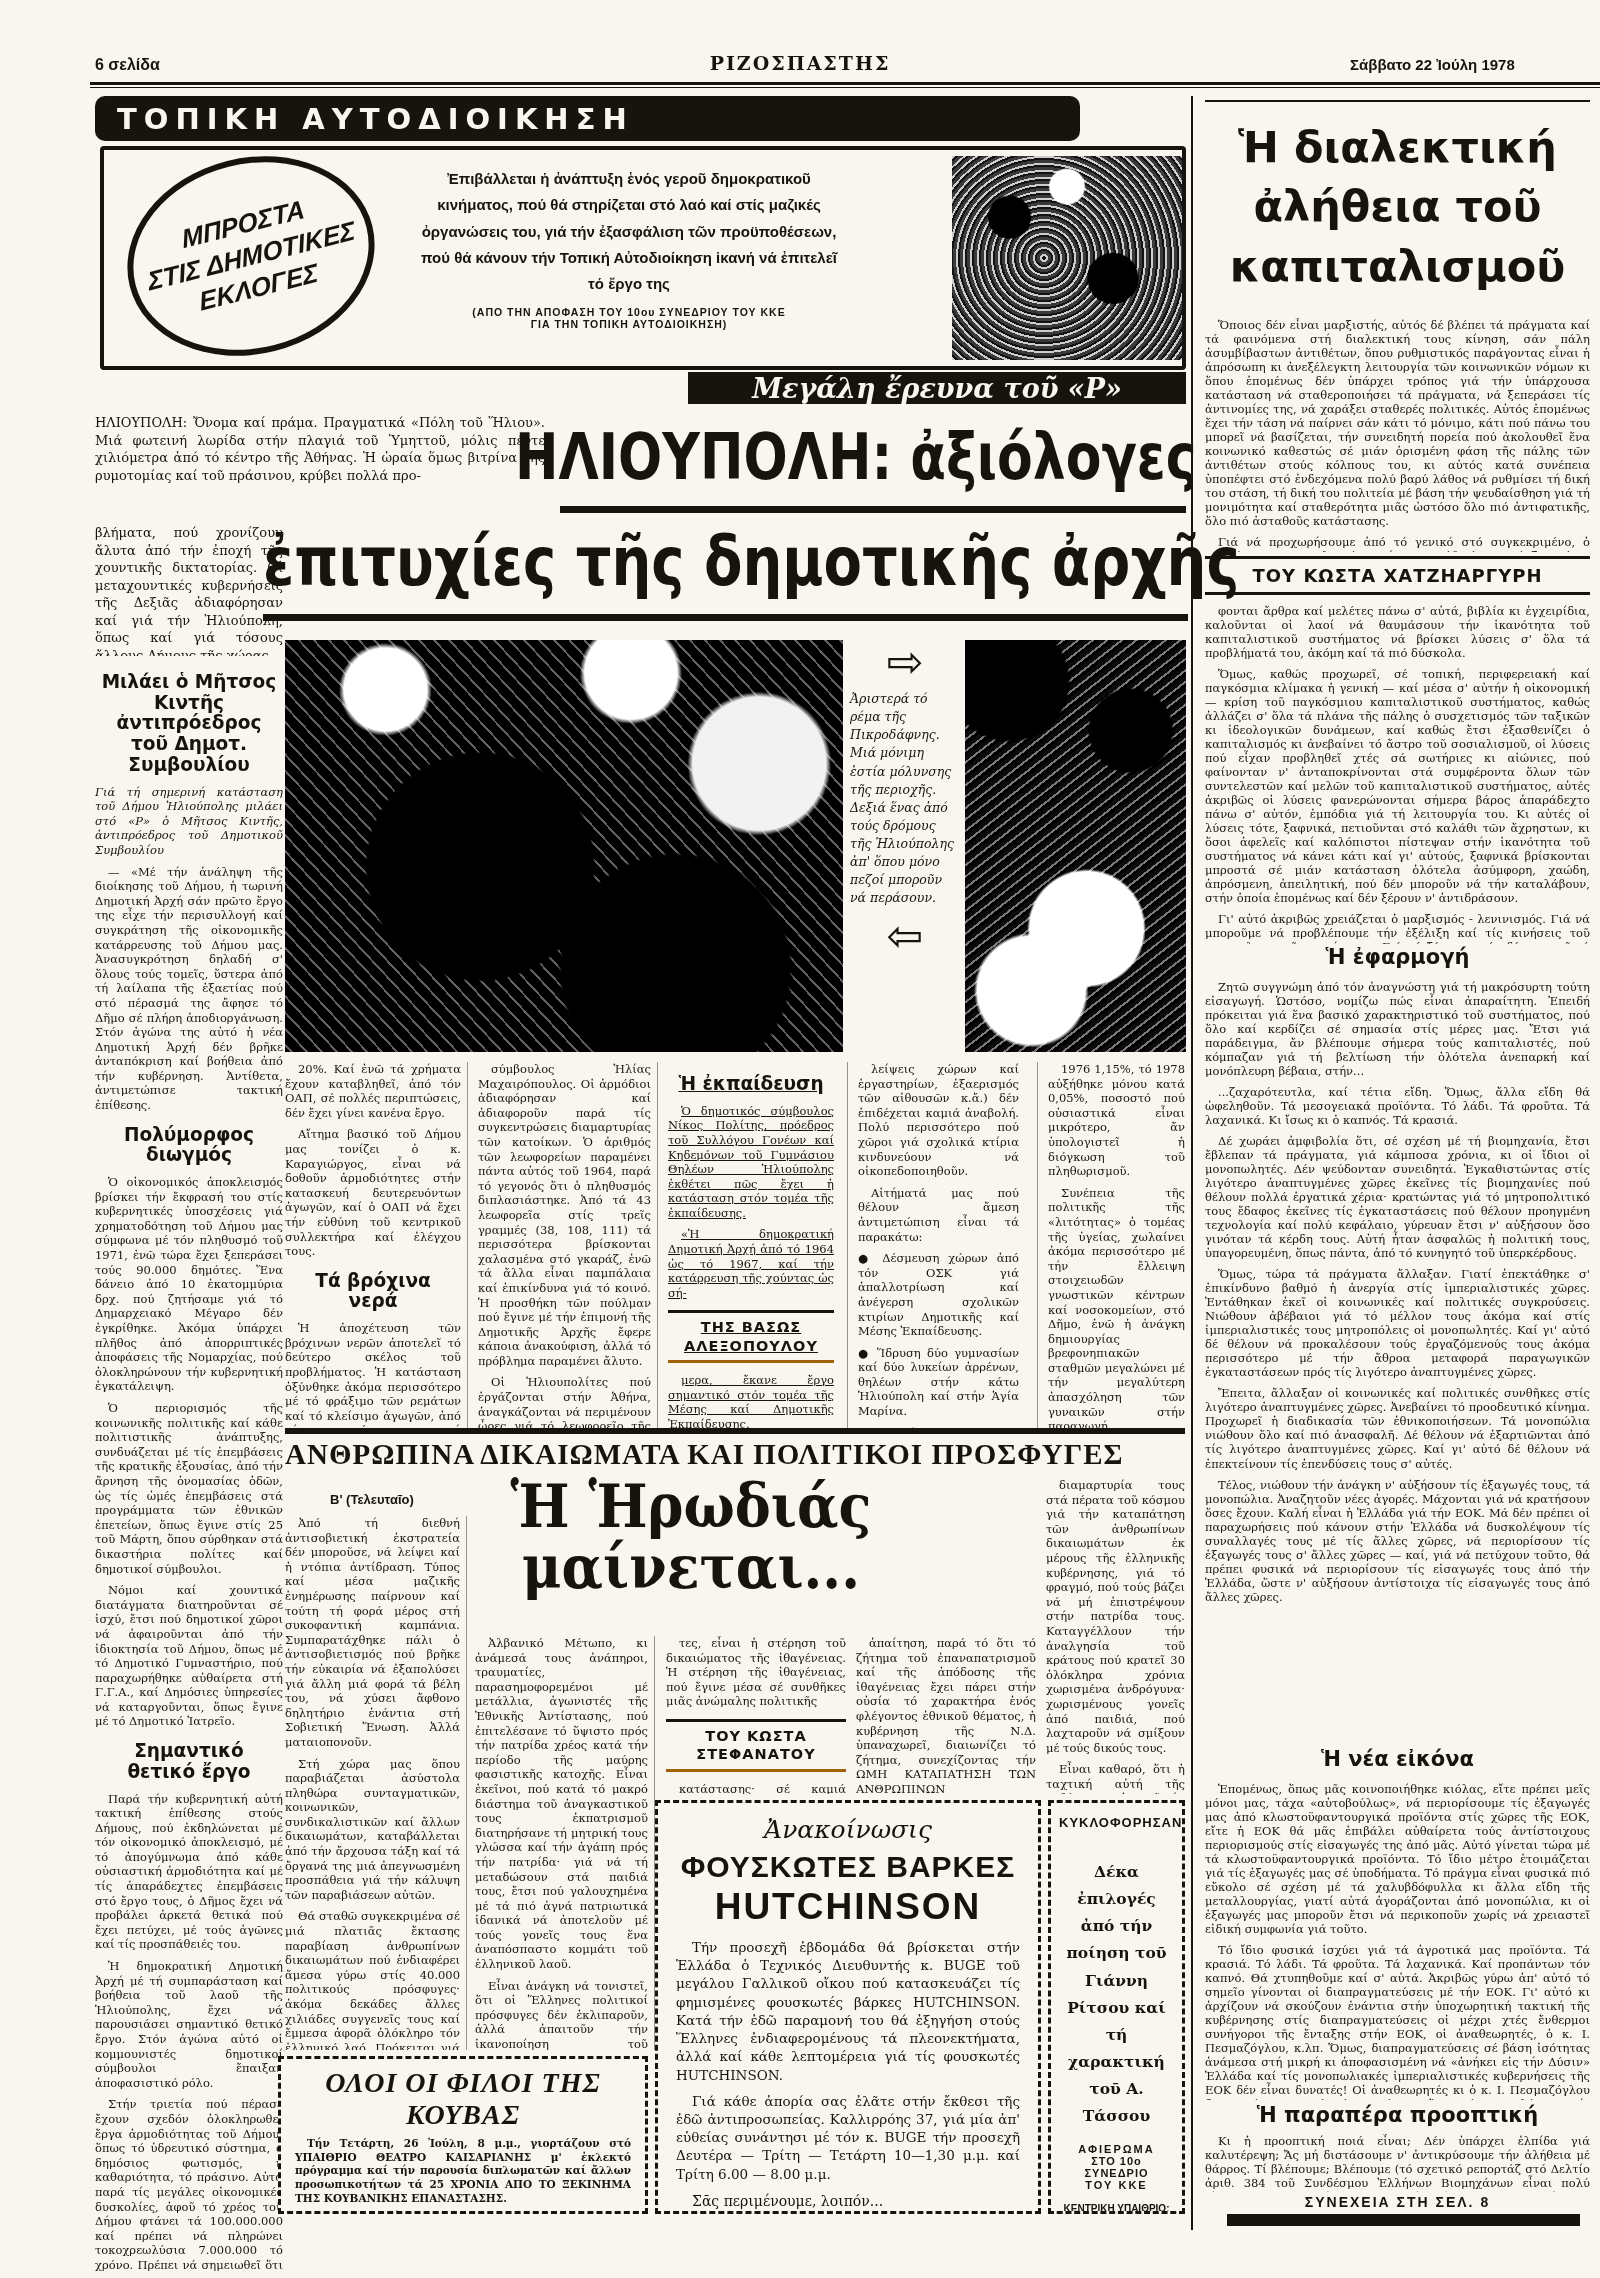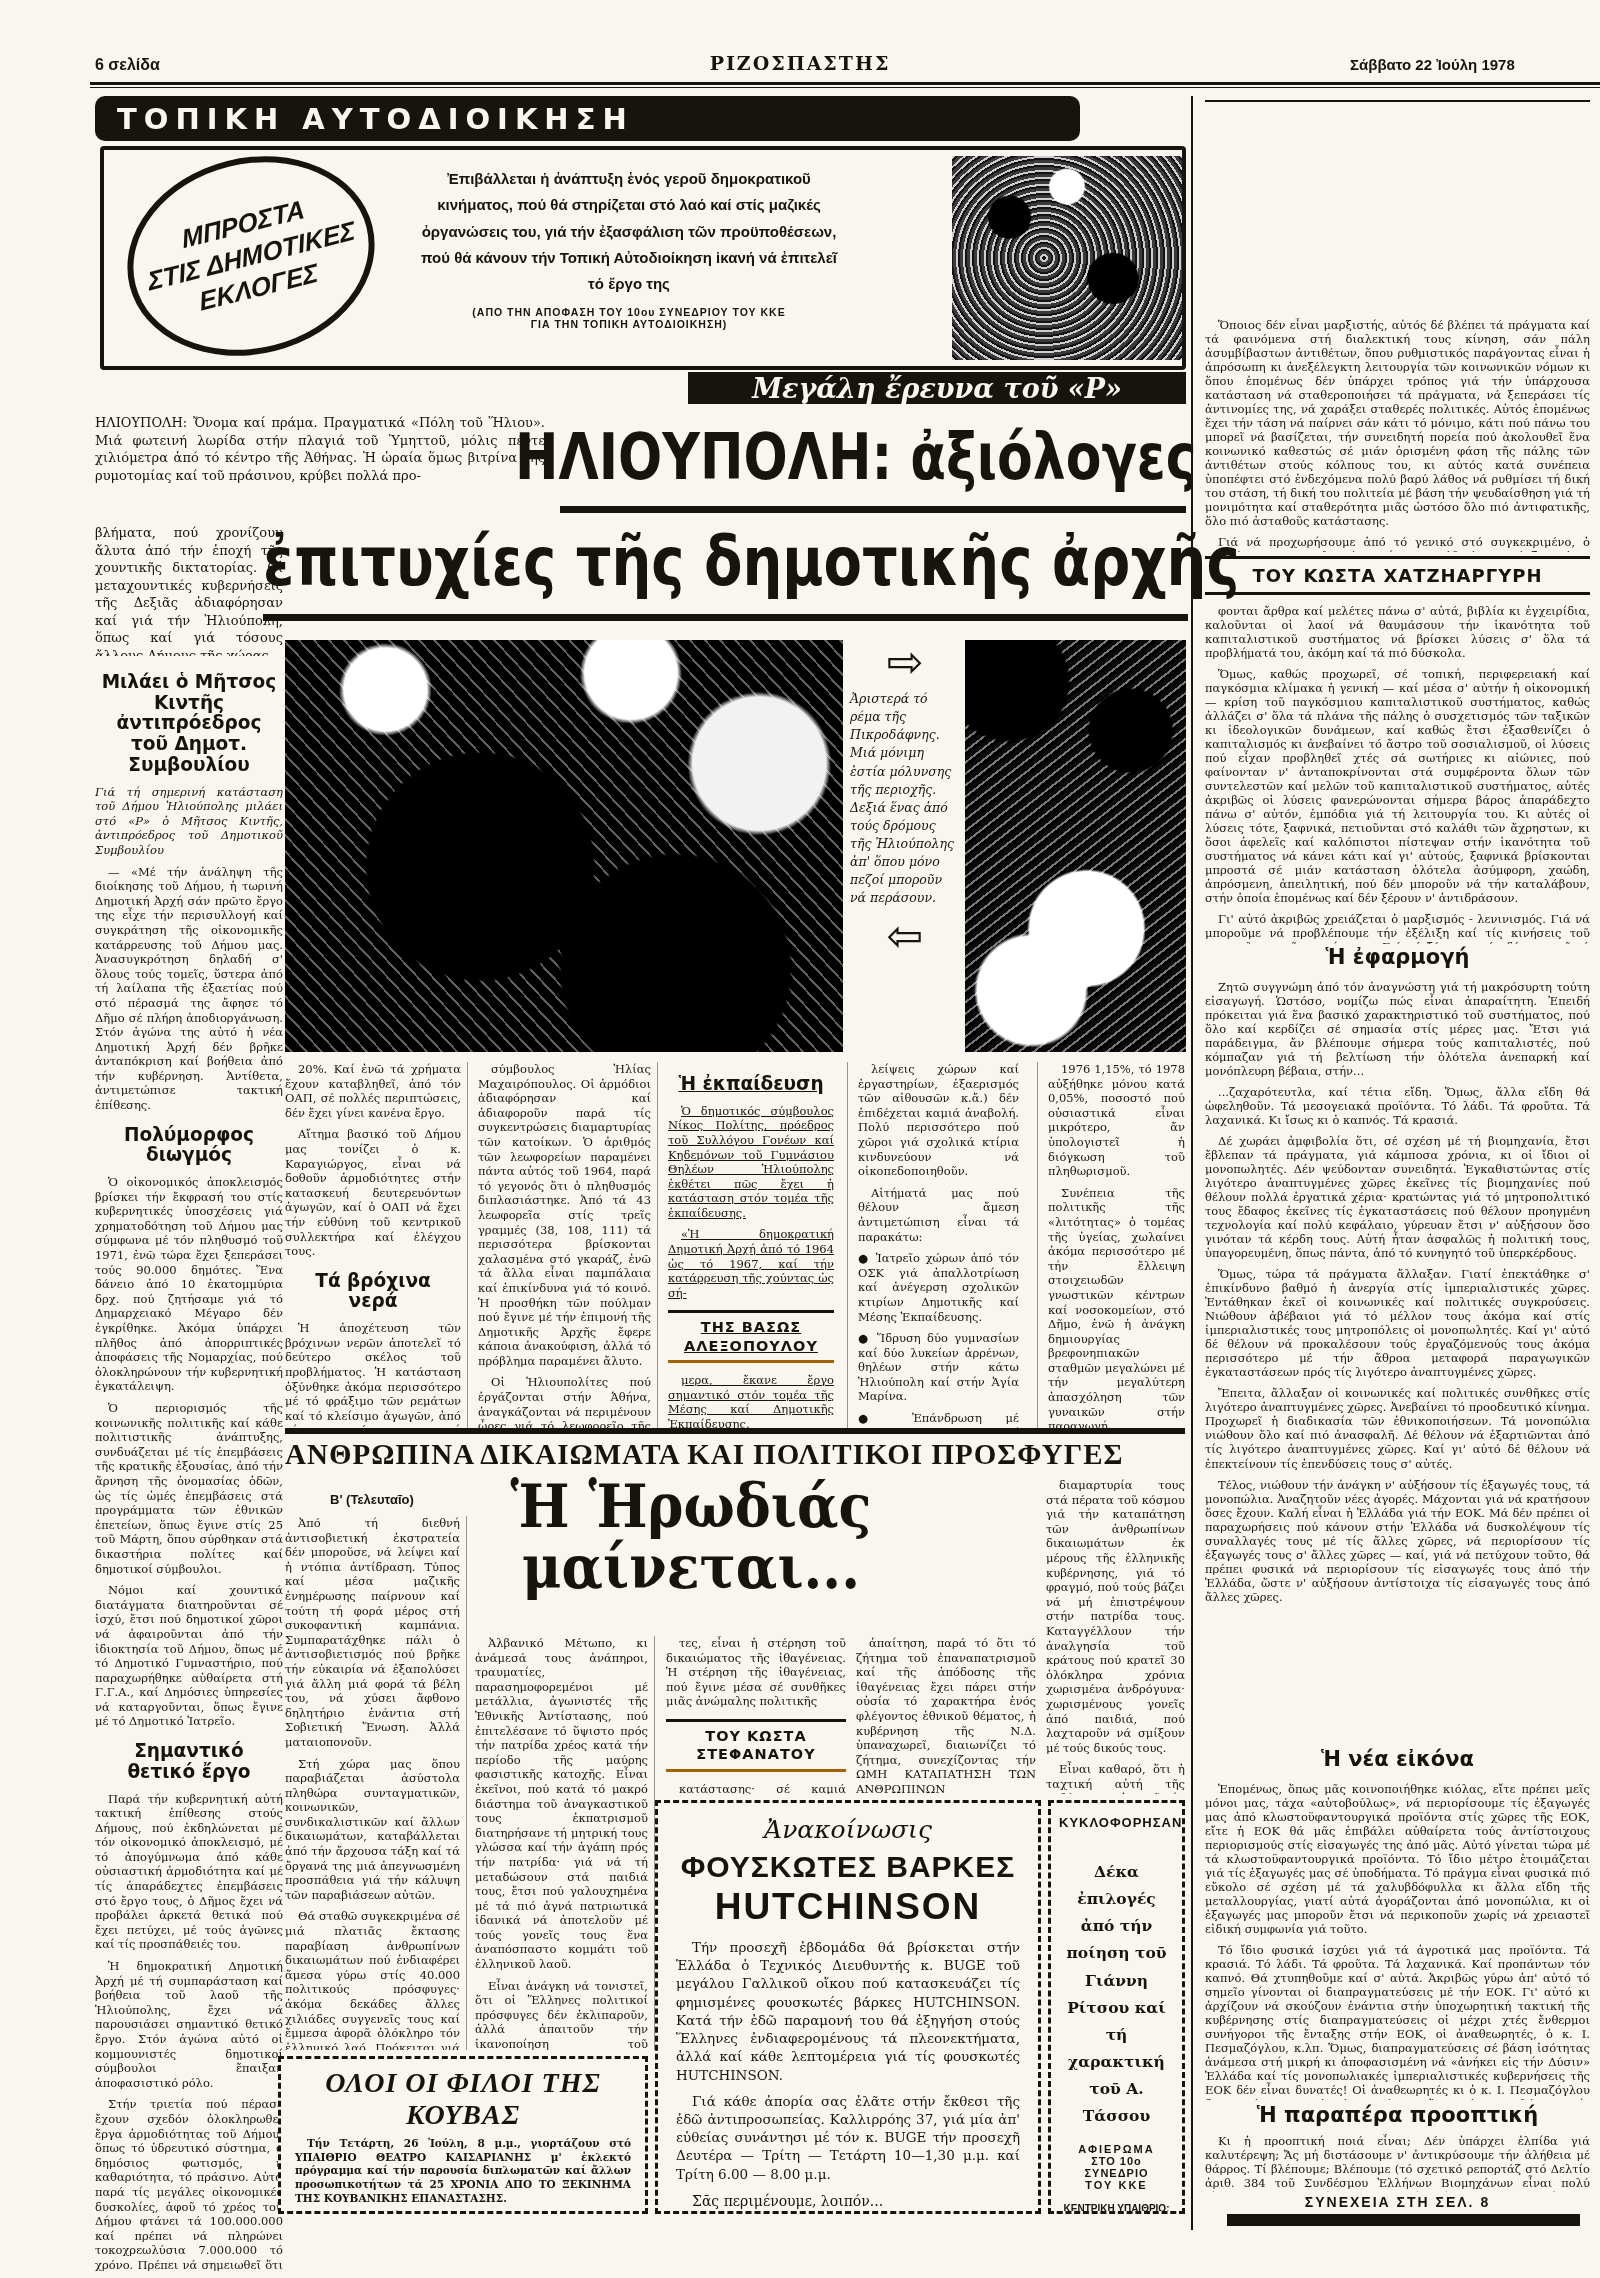--- a/index.html
+++ b/index.html
@@ -123,21 +123,21 @@
       <div class="sub">Ἡ ἐκπαίδευση</div>
       <p>Ὁ δημοτικός σύμβουλος Νίκος Πολίτης, πρόεδρος τοῦ Συλλόγου Γονέων καί Κηδεμόνων τοῦ Γυμνάσιου Θηλέων Ἡλιούπολης ἐκθέτει πῶς ἔχει ἡ κατάσταση στόν τομέα τῆς ἐκπαίδευσης.</p>
       <p>«Ἡ δημοκρατική Δημοτική Ἀρχή ἀπό τό 1964 ὡς τό 1967, καί τήν κατάρρευση τῆς χούντας ὡς σή-</p>
       <div class="inbyline">ΤΗΣ ΒΑΣΩΣ ΑΛΕΞΟΠΟΥΛΟΥ</div>
       <p>μερα, ἔκανε ἔργο σημαντικό στόν τομέα τῆς Μέσης καί Δημοτικῆς Ἐκπαίδευσης.</p>
       <p>Αὐτή ἦταν πού ὑπόδειξε, δέσμευσε, διάθεσε στόν Ὀργανισμό Σχολικῶν Κτιρίων (ΟΣΚ) ὅλους σχεδόν τούς χώρους πού ἀνεγέρθηκαν ἤ πρόκειται νά ἀνεγερθοῦν σχολικά κτίρια. Τό πρόβλημα ὅμως δέν λύθηκε, ἀφοῦ οἱ 5.000 μαθητές τῆς δημοτικῆς ἐκπαίδευσης, μέ τό ρυθμό πού αὐξάνονται, δημιουργοῦν σοβαρό θέμα σχολικῆς στέγης.</p>
     </div>
   <div class="abs colbody" style="left:858px;top:1062px;width:180px;height:366px;border-right:1px solid #98948a;padding-right:18px;">
       <p>λείψεις χώρων καί ἐργαστηρίων, ἐξαερισμός τῶν αἰθουσῶν κ.ἄ.) δέν ἐπιδέχεται καμιά ἀναβολή. Πολύ περισσότερο πού χῶροι γιά σχολικά κτίρια κινδυνεύουν νά οἰκοπεδοποιηθοῦν.</p>
       <p>Αἰτήματά μας πού θέλουν ἄμεση ἀντιμετώπιση εἶναι τά παρακάτω:</p>
-      <p class="noind">● Ἰατρεῖο χώρων ἀπό τόν ΟΣΚ γιά ἀπαλλοτρίωση καί ἀνέγερση σχολικῶν κτιρίων Δημοτικῆς καί Μέσης Ἐκπαίδευσης.</p>
+      <p class="noind">● Δέσμευση χώρων ἀπό τόν ΟΣΚ γιά ἀπαλλοτρίωση καί ἀνέγερση σχολικῶν κτιρίων Δημοτικῆς καί Μέσης Ἐκπαίδευσης.</p>
       <p class="noind">● Ἵδρυση δύο γυμνασίων καί δύο λυκείων ἀρρένων, θηλέων στήν κάτω Ἡλιούπολη καί στήν Ἁγία Μαρίνα.</p>
       <p class="noind">● Ἐπάνδρωση μέ διδακτικό προσωπικό καί κατάλληλο ἐξοπλισμό τῶν διδακτηρίων.</p>
     </div>
   <div class="abs colbody" style="left:1048px;top:1062px;width:137px;height:366px;">
       <p>1976 1,15%, τό 1978 αὐξήθηκε μόνου κατά 0,05%, ποσοστό πού οὐσιαστικά εἶναι μικρότερο, ἄν ὑπολογιστεῖ ἡ διόγκωση τοῦ πληθωρισμοῦ.</p>
       <p>Συνέπεια τῆς πολιτικῆς τῆς «λιτότητας» ὁ τομέας τῆς ὑγείας, χωλαίνει ἀκόμα περισσότερο μέ τήν ἔλλειψη στοιχειωδῶν γνωστικῶν κέντρων καί νοσοκομείων, στό Δῆμο, ἐνῶ ἡ ἀνάγκη δημιουργίας βρεφονηπιακῶν σταθμῶν μεγαλώνει μέ τήν μεγαλύτερη ἀπασχόληση τῶν γυναικῶν στήν παραγωγή.</p>
     </div>
 
   <div class="abs hrule" style="left:285px;top:1428px;width:900px;height:6px;"></div>
   <div class="abs" style="left:285px;top:1438px;width:900px;text-align:justify;font-weight:bold;font-size:29px;letter-spacing:1px;font-family:'Liberation Serif',serif;white-space:nowrap;">ΑΝΘΡΩΠΙΝΑ ΔΙΚΑΙΩΜΑΤΑ ΚΑΙ ΠΟΛΙΤΙΚΟΙ ΠΡΟΣΦΥΓΕΣ</div>
@@ -194,20 +194,25 @@
   </div>
 
   <div class="abs dashedbox" style="left:278px;top:2056px;width:370px;height:158px;padding:8px 14px;overflow:hidden;">
     <div style="text-align:center;font-weight:bold;font-size:28px;font-family:'Liberation Serif',serif;letter-spacing:1px;font-style:italic;">ΟΛΟΙ ΟΙ ΦΙΛΟΙ ΤΗΣ ΚΟΥΒΑΣ</div>
     <p style="font-size:10.5px;line-height:1.3;text-align:justify;margin:6px 0 0;text-indent:12px;font-weight:bold;">Τήν Τετάρτη, 26 Ἰούλη, 8 μ.μ., γιορτάζουν στό ΥΠΑΙΘΡΙΟ ΘΕΑΤΡΟ ΚΑΙΣΑΡΙΑΝΗΣ μ' ἐκλεκτό πρόγραμμα καί τήν παρουσία διπλωματῶν καί ἄλλων προσωπικοτήτων τά 25 ΧΡΟΝΙΑ ΑΠΟ ΤΟ ΞΕΚΙΝΗΜΑ ΤΗΣ ΚΟΥΒΑΝΙΚΗΣ ΕΠΑΝΑΣΤΑΣΗΣ.</p>
     <p style="font-size:10.5px;line-height:1.3;text-align:center;margin:5px 0 0;font-weight:bold;">Προσκλήσεις δωρεάν στά γραφεῖα τοῦ «ΕΛΛΗΝΟΚΟΥΒΑΝΙΚΟΥ ΣΥΝΔΕΣΜΟΥ» — Τζώρτζ 3, 6—8 μ.μ.</p>
 
   </div>
 
   <div class="abs hrule" style="left:1205px;top:100px;width:385px;height:2px;"></div>
+  <div class="abs headline" style="left:1205px;top:118px;width:385px;text-align:center;font-size:43px;line-height:1.38;">
+    <div>Ἡ διαλεκτική</div>
+    <div>ἀλήθεια τοῦ</div>
+    <div>καπιταλισμοῦ</div>
+  </div>
   <div class="abs colbody" style="left:1205px;top:318px;width:385px;height:234px;font-size:11.5px;line-height:1.22;">
       <p>Ὅποιος δέν εἶναι μαρξιστής, αὐτός δέ βλέπει τά πράγματα καί τά φαινόμενα στή διαλεκτική τους κίνηση, σάν πάλη ἀσυμβίβαστων ἀντιθέτων, ὅπου ρυθμιστικός παράγοντας εἶναι ἡ ἀπρόσωπη κι ἀνεξέλεγκτη λειτουργία τῶν κοινωνικῶν νόμων κι ὅπου ἑπομένως δέν ὑπάρχει τρόπος γιά τήν ὑπάρχουσα κατάσταση νά σταθεροποιήσει τά πράγματα, νά ξεπεράσει τίς ἀντινομίες της, νά χαράξει σταθερές πολιτικές. Αὐτός ἑπομένως ἔχει τήν τάση νά παίρνει σάν κάτι τό μόνιμο, κάτι πού πάνω του μπορεῖ νά βασίζεται, τήν συνειδητή πορεία πού ἀκολουθεῖ ἕνα κοινωνικό καθεστώς σέ μιάν ὁρισμένη φάση τῆς πάλης τῶν ἀντιθέτων στούς κόλπους του, κι αὐτός κατά συνέπεια ὑποπέφτει στό ἐνδεχόμενα πολύ βαρύ λάθος νά ρυθμίσει τή δική του στάση, τή δική του πολιτεία μέ βάση τήν ψευδαίσθηση γιά τή μονιμότητα καί σταθερότητα μιᾶς ὡστόσο ὅλο πιό ἀντιφατικῆς, ὅλο πιό ἀσταθοῦς κατάστασης.</p>
       <p>Γιά νά προχωρήσουμε ἀπό τό γενικό στό συγκεκριμένο, ὁ παγκόσμιος καπιταλισμός, στήν προσπάθειά του νά ξεπεράσει τά προβλήματά του, χαράζει σ' ὁρισμένες στιγμές μιά πολιτική πού, ἔστω καί πολύ δειλά καί μερικά, φαίνεται νά εὐνοεῖ ὡς ἕναν ὁρισμένο βαθμό τά πιό ἀδύναμα μέλη τοῦ καπιταλιστικοῦ κόσμου. Οἱ τάσεις αὐτές διατυμπανίζονται ἔπειτα σά μιά ὑπόσχεση μόνιμου χαρακτήρα πού οἱ λαοί τῶν πιό ἀδύνατων καπιταλιστικῶν χωρῶν καλοῦνται νά προσέξουν καί νά ἐκτιμήσουν. Γρά-</p>
     </div>
   <div class="abs" style="left:1205px;top:556px;width:385px;border-top:3px solid #17140f;border-bottom:3px solid #17140f;padding:6px 0;text-align:center;font-family:'DejaVu Sans',sans-serif;font-weight:bold;font-size:18px;letter-spacing:1px;">ΤΟΥ ΚΩΣΤΑ ΧΑΤΖΗΑΡΓΥΡΗ</div>
   <div class="abs colbody" style="left:1205px;top:604px;width:385px;height:340px;font-size:11.5px;line-height:1.22;">
       <p>φονται ἄρθρα καί μελέτες πάνω σ' αὐτά, βιβλία κι ἐγχειρίδια, καλοῦνται οἱ λαοί νά θαυμάσουν τήν ἱκανότητα τοῦ καπιταλιστικοῦ συστήματος νά βρίσκει λύσεις σ' ὅλα τά προβλήματά του, ἀκόμη καί τά πιό δύσκολα.</p>
       <p>Ὅμως, καθώς προχωρεῖ, σέ τοπική, περιφερειακή καί παγκόσμια κλίμακα ἡ γενική — καί μέσα σ' αὐτήν ἡ οἰκονομική — κρίση τοῦ παγκόσμιου καπιταλιστικοῦ συστήματος, καθώς ἀλλάζει σ' ὅλα τά πλάνα τῆς πάλης ὁ συσχετισμός τῶν ταξικῶν κι ἰδεολογικῶν δυνάμεων, καί καθώς ἔτσι ἐξασθενίζει ὁ καπιταλισμός κι ἀνεβαίνει τό ἄστρο τοῦ σοσιαλισμοῦ, οἱ λύσεις πού εἶχαν προβληθεῖ χτές σά σωτήριες κι αἰώνιες, πού φαίνονταν ν' ἀνταποκρίνονται στά συμφέροντα ὅλων τῶν συντελεστῶν καί μελῶν τοῦ καπιταλιστικοῦ συστήματος, αὐτές ἀκριβῶς οἱ λύσεις φανερώνονται σήμερα βάρος ἀπαράδεχτο πάνω σ' αὐτόν, ἐμπόδια γιά τή λειτουργία του. Κι αὐτές οἱ λύσεις τότε, ξαφνικά, πετιοῦνται στό καλάθι τῶν ἄχρηστων, κι ὅσοι ἀφελεῖς καί καλόπιστοι πίστεψαν στήν ἱκανότητα τοῦ συστήματος νά κάνει κάτι καί γι' αὐτούς, ξαφνικά βρίσκονται μπροστά σέ μιάν κατάσταση ὁλότελα ἀσύμφορη, χαώδη, ἀπρόσμενη, ἀπειλητική, πού δέν μποροῦν νά τήν καταλάβουν, στήν ὁποία ἑπομένως καί δέν ξέρουν ν' ἀντιδράσουν.</p>
       <p>Γι' αὐτό ἀκριβῶς χρειάζεται ὁ μαρξισμός - λενινισμός. Γιά νά μποροῦμε νά προβλέπουμε τήν ἐξέλιξη καί τίς κινήσεις τοῦ καπιταλιστικοῦ συστήματος. Γιά νά ξέρουμε πώς δέν μπορεῖ νά ὑπάρξει ἀπάντηση, μέ ἀξιώσεις μονιμότητας, τοῦ καπιταλισμοῦ στά προβλήματά του, καί πώς, ἀπεναντίας, ὅσο βαθαίνει ἡ κρίση τοῦ συστήματος, τόσο καί θά γίνονται πιό σπασμωδικές, πιό ἐφήμερες, οἱ πολιτικές πού χαράζει καί τά μέτρα πού παίρνει, τόσο καί πιό δύσκολη θά γίνεται ἑπομένως ἡ θέση τῶν πιό ἀδύναμων μέσα στόν καπιταλιστικό κόσμο, τῶν ἐργαζόμενων γενικά, τῶν χωρῶν μ' ἀνεπαρκή ἀνάπτυξη σάν τήν Ἑλλάδα εἰδικότερα. Τόσο δηλαδή λιγότερο πρέπει νά πιστεύουμε στίς ὑποσχέσεις τῶν ἰμπεριαλιστῶν, τόσο βαθύτερα νά νιώσουμε πώς ἡ μόνη λύση εἶναι ἡ ἀνατροπή, τό τέλος τοῦ καπιταλιστικοῦ συστήματος.</p>
     </div>

